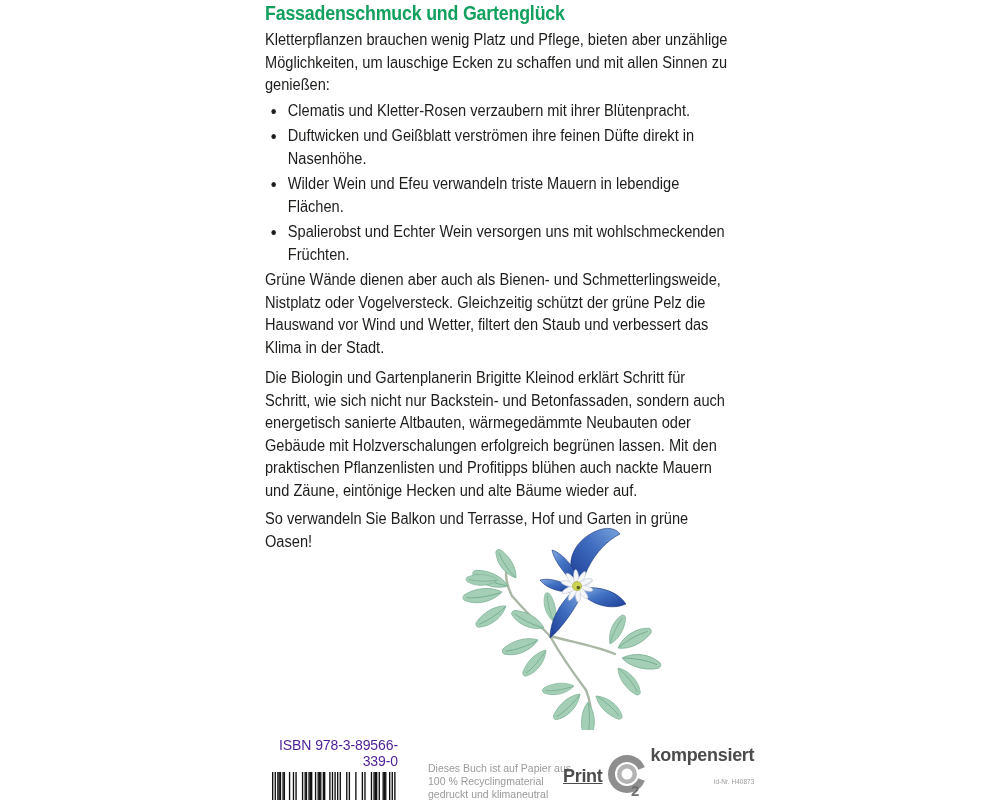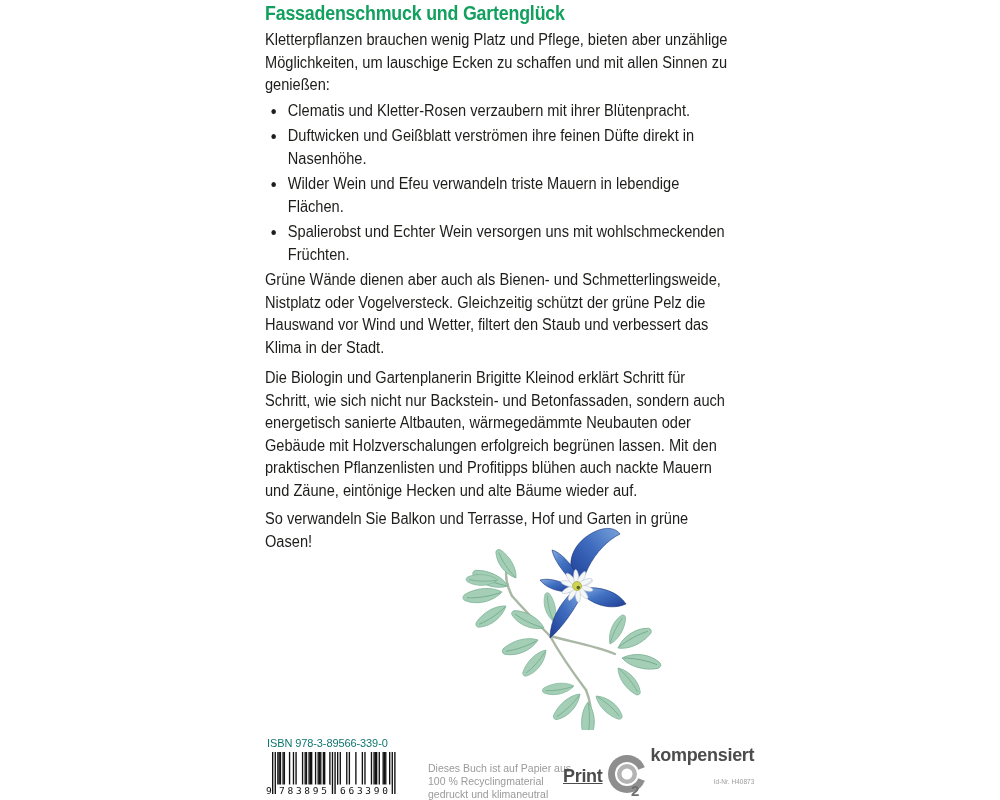--- a/index.html
+++ b/index.html
@@ -32,21 +32,21 @@
     border-radius:50%;background:#1c1c1c;
   }
   
   .illustration{position:absolute;left:450px;top:522px;width:290px;height:208px;}
   .leafbody{fill:#a5ceb6;stroke:#7fb599;stroke-width:0.8;}
   .leafvein{fill:none;stroke:#6fa98c;stroke-width:0.8;}
   .stem{fill:none;stroke:#a9b7a4;stroke-width:2.4;stroke-linecap:round;}
   .stamen{fill:#f4f6f8;stroke:#b7c1cc;stroke-width:0.5;}
   
   .isbn-block{position:absolute;left:266px;top:737px;width:132px;}
-  .isbn-label{font-size:11px;color:#0f766e;margin:0 0 3px 1px;letter-spacing:-0.1px;}
+  .isbn-label{font-size:14px;color:#4c1d95;margin:0 0 3px 1px;letter-spacing:-0.1px;text-align:right;}
   .barcode-svg{display:block;}
   .barcode-digits{
     font-family:"DejaVu Sans Mono",monospace;font-size:9.5px;fill:#111;
   }
   .paper-note{
     position:absolute;left:428px;top:762px;width:146px;
     font-size:10.5px;line-height:13px;color:#9a9a9a;
   }
   .print-logo{
     position:absolute;left:563px;top:752px;width:186px;height:48px;

